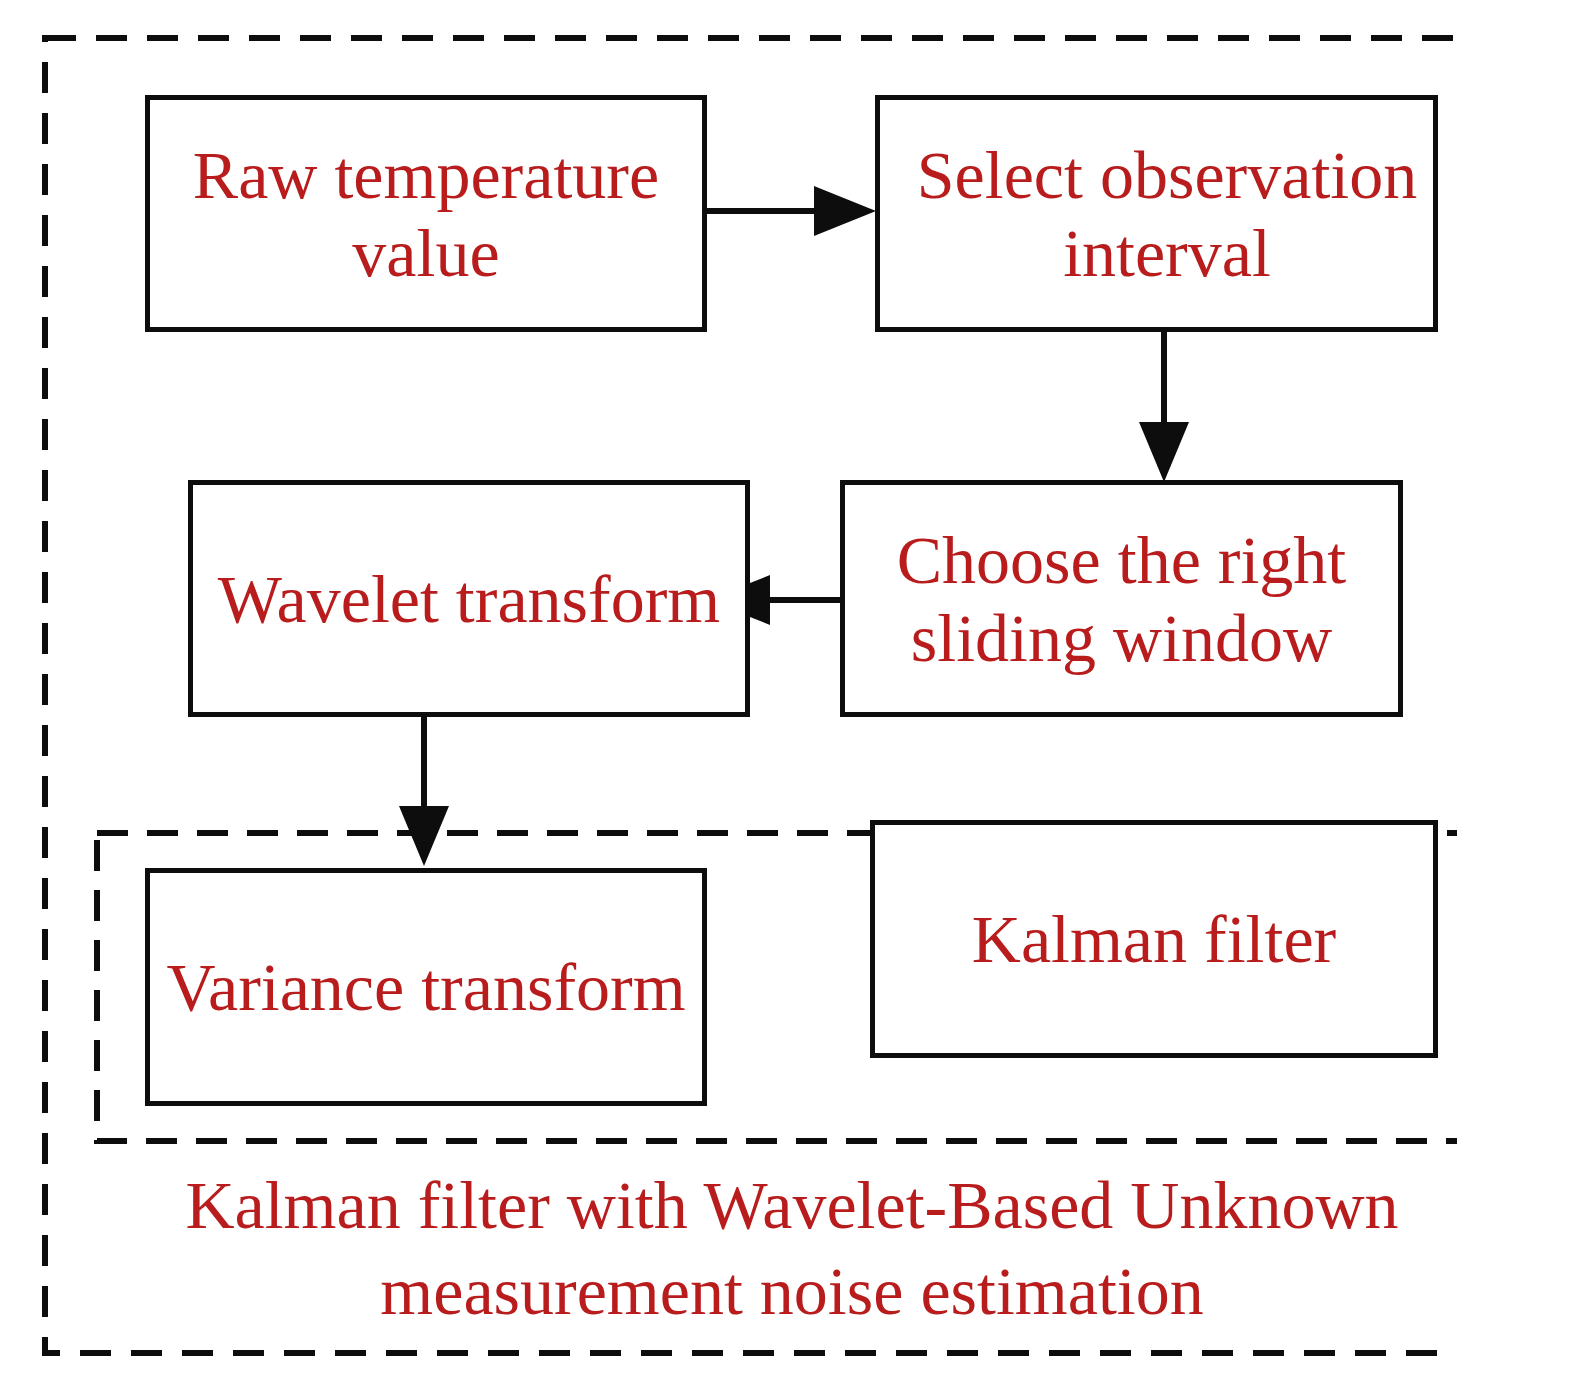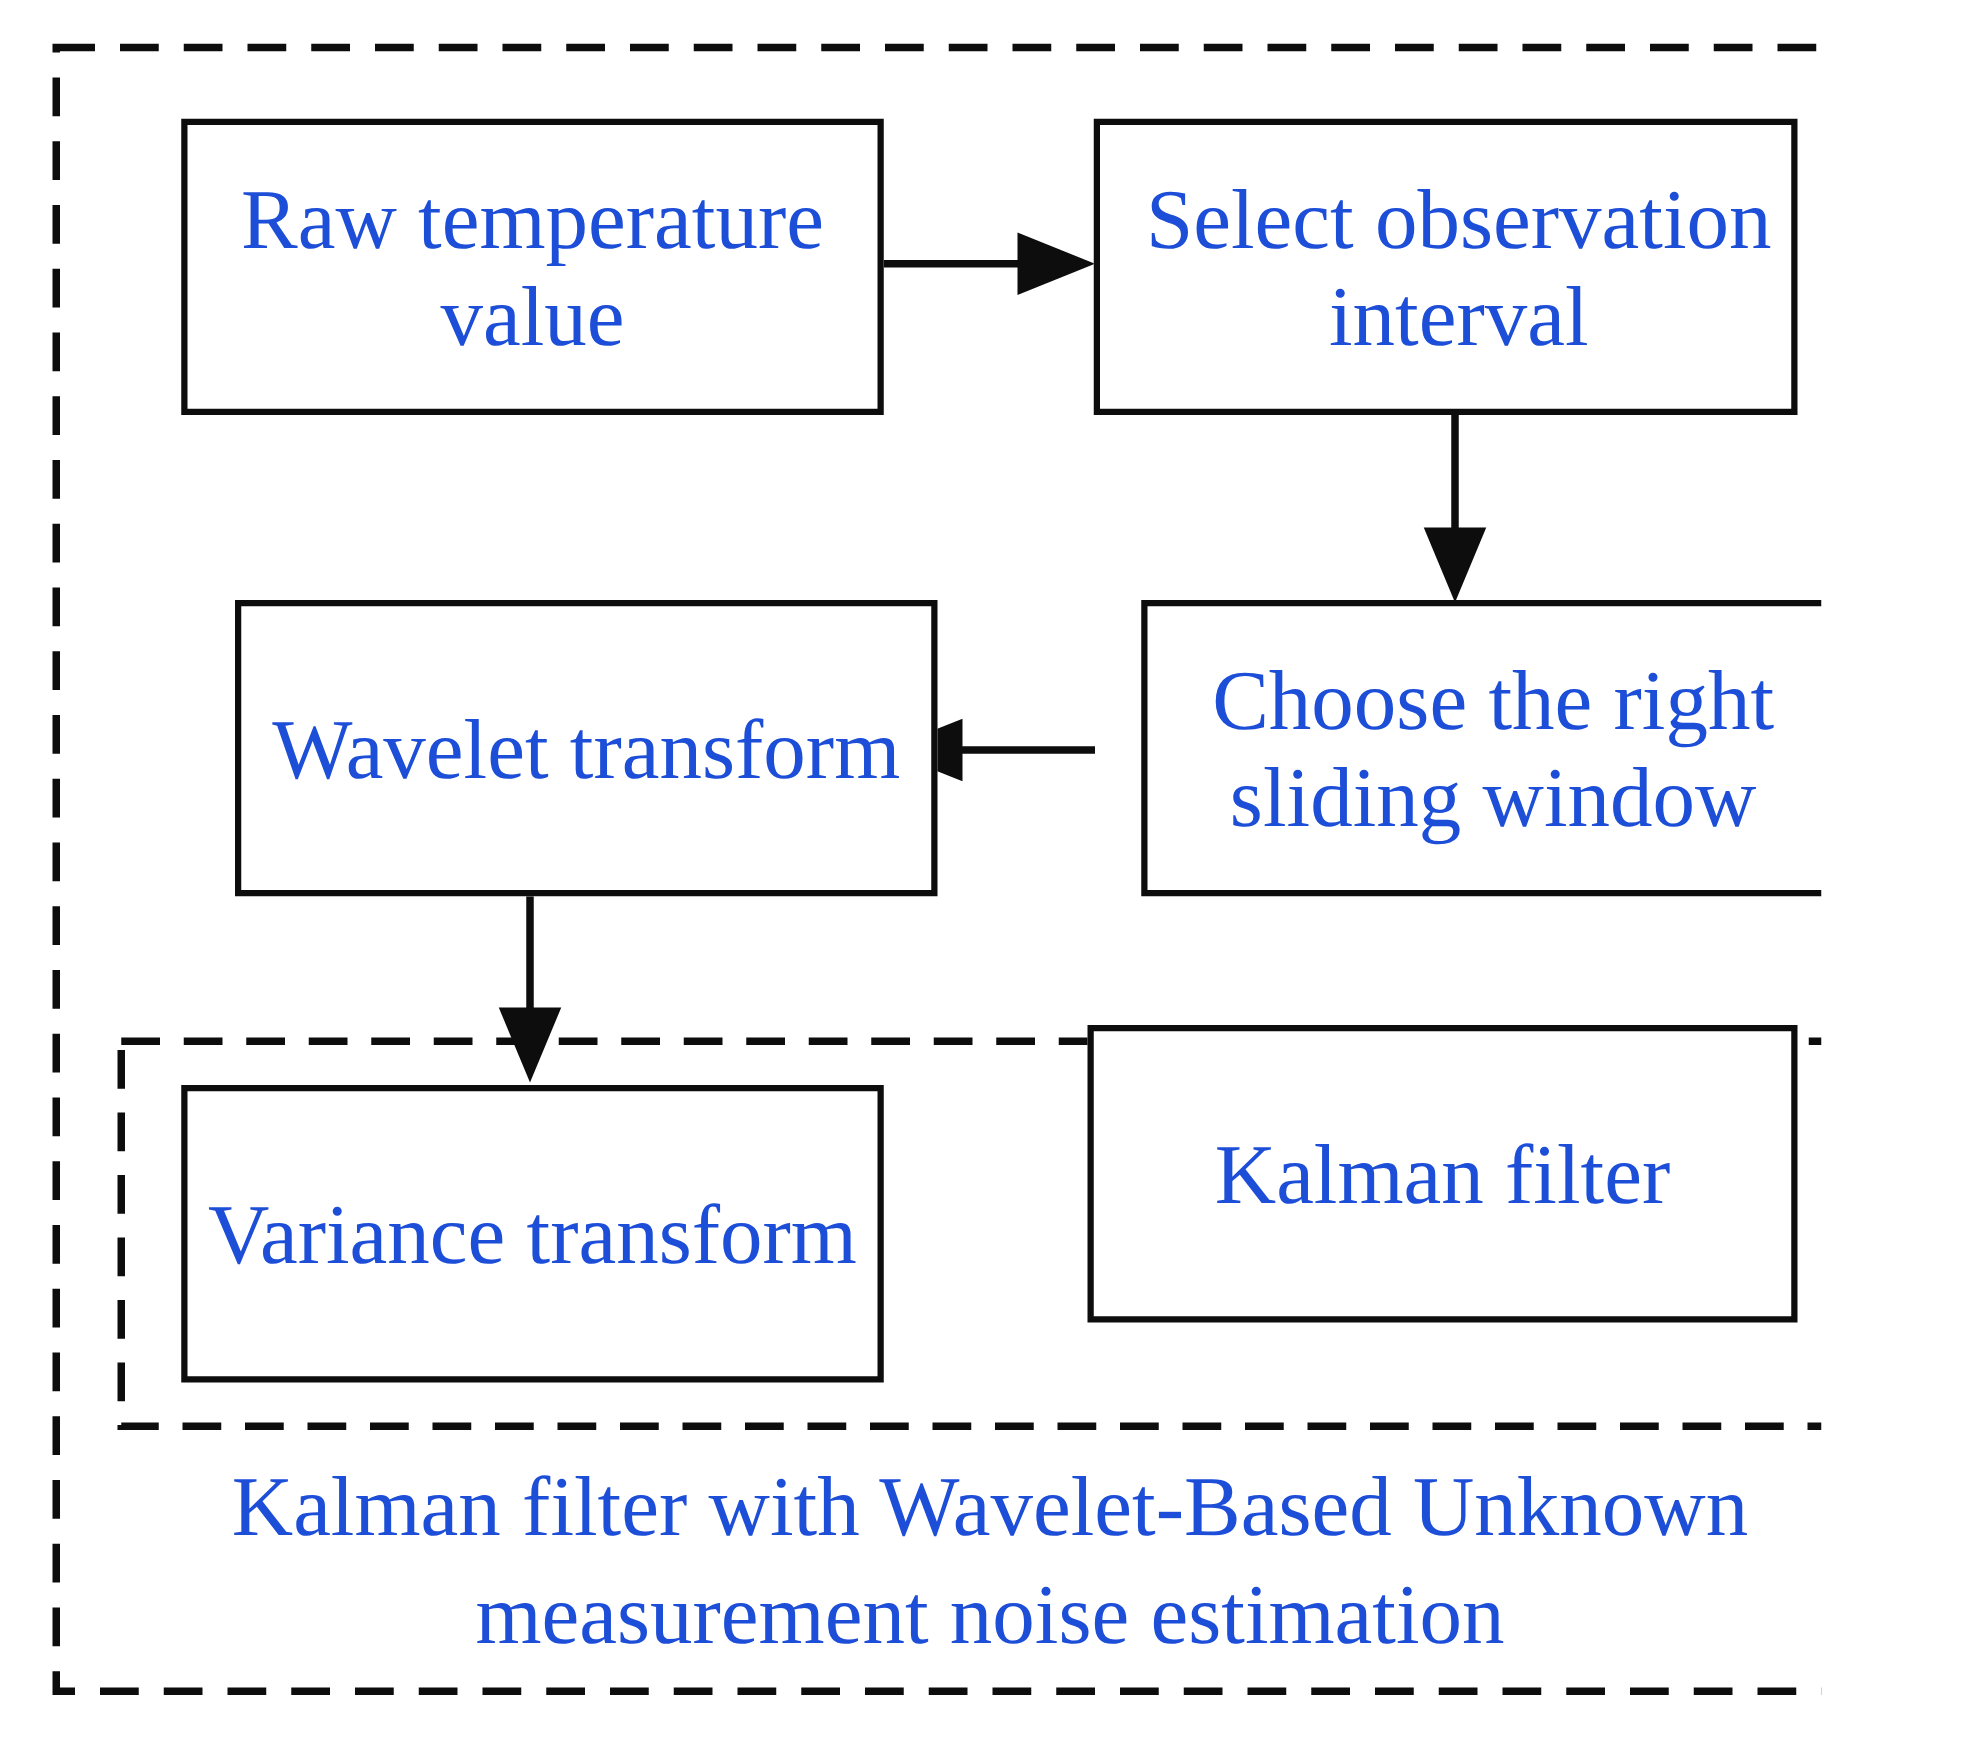--- a/index.html
+++ b/index.html
@@ -6,21 +6,21 @@
     margin: 0;
     padding: 0;
     background: #ffffff;
   }
   .page {
     position: relative;
     width: 1457px;
     height: 1395px;
     background: #ffffff;
     font-family: "Liberation Serif", "DejaVu Serif", serif;
-    color: #1d4ed8;
+    color: #b91c1c;
     overflow: hidden;
   }
   .connector-layer {
     position: absolute;
     left: 0;
     top: 0;
     width: 1581px;
     height: 1395px;
   }
   .node {
@@ -33,21 +33,21 @@
     justify-content: center;
     text-align: center;
     font-size: 68px;
     line-height: 78px;
     white-space: pre-line;
     letter-spacing: 0px;
   }
   .node-raw        { left: 145px; top:  95px; width: 562px; height: 237px; }
   .node-select     { left: 875px; top:  95px; width: 563px; height: 237px; padding-left: 21px; }
   .node-wavelet    { left: 145px; top: 480px; width: 562px; height: 237px; margin-left: 43px; }
-  .node-window     { left: 913px; top: 480px; width: 563px; height: 237px; }
+  .node-window     { left: 840px; top: 480px; width: 563px; height: 237px; }
   .node-variance   { left: 145px; top: 868px; width: 562px; height: 238px; }
   .node-kalman     { left: 870px; top: 820px; width: 568px; height: 238px; text-align: center; }
   .caption {
     position: absolute;
     left: 45px;
     top: 1162px;
     width: 1494px;
     text-align: center;
     font-size: 68px;
     line-height: 86px;

